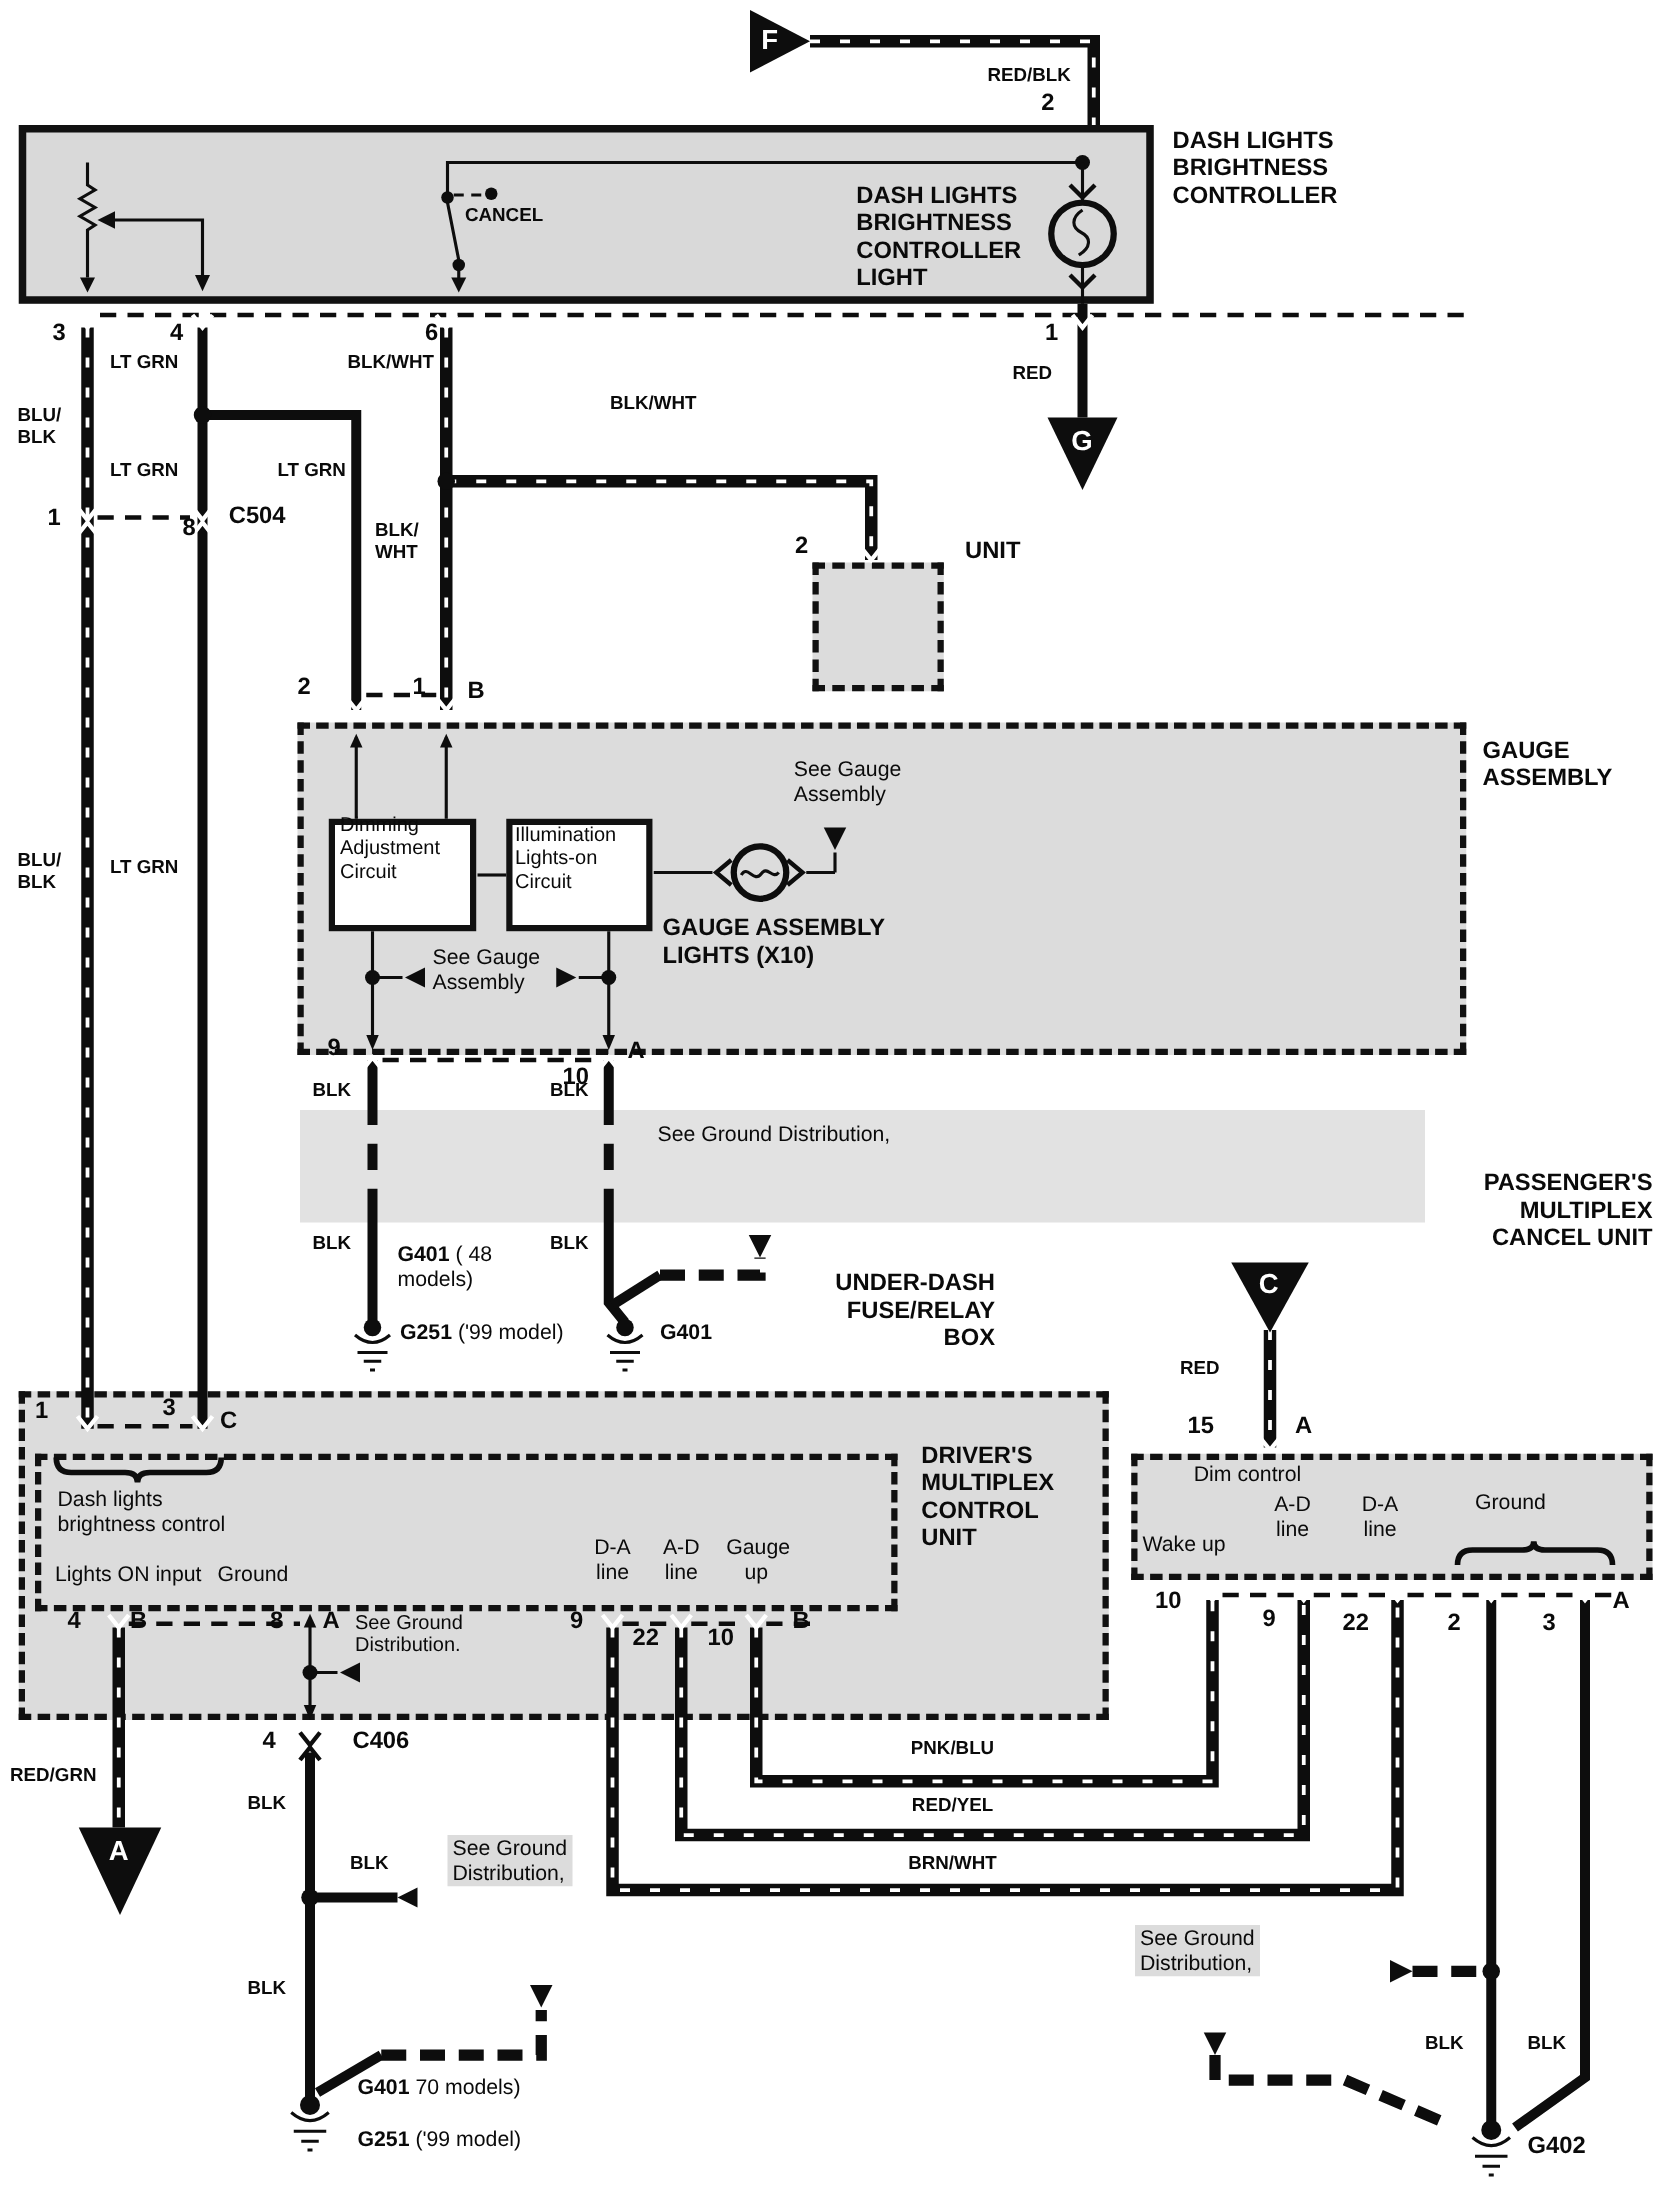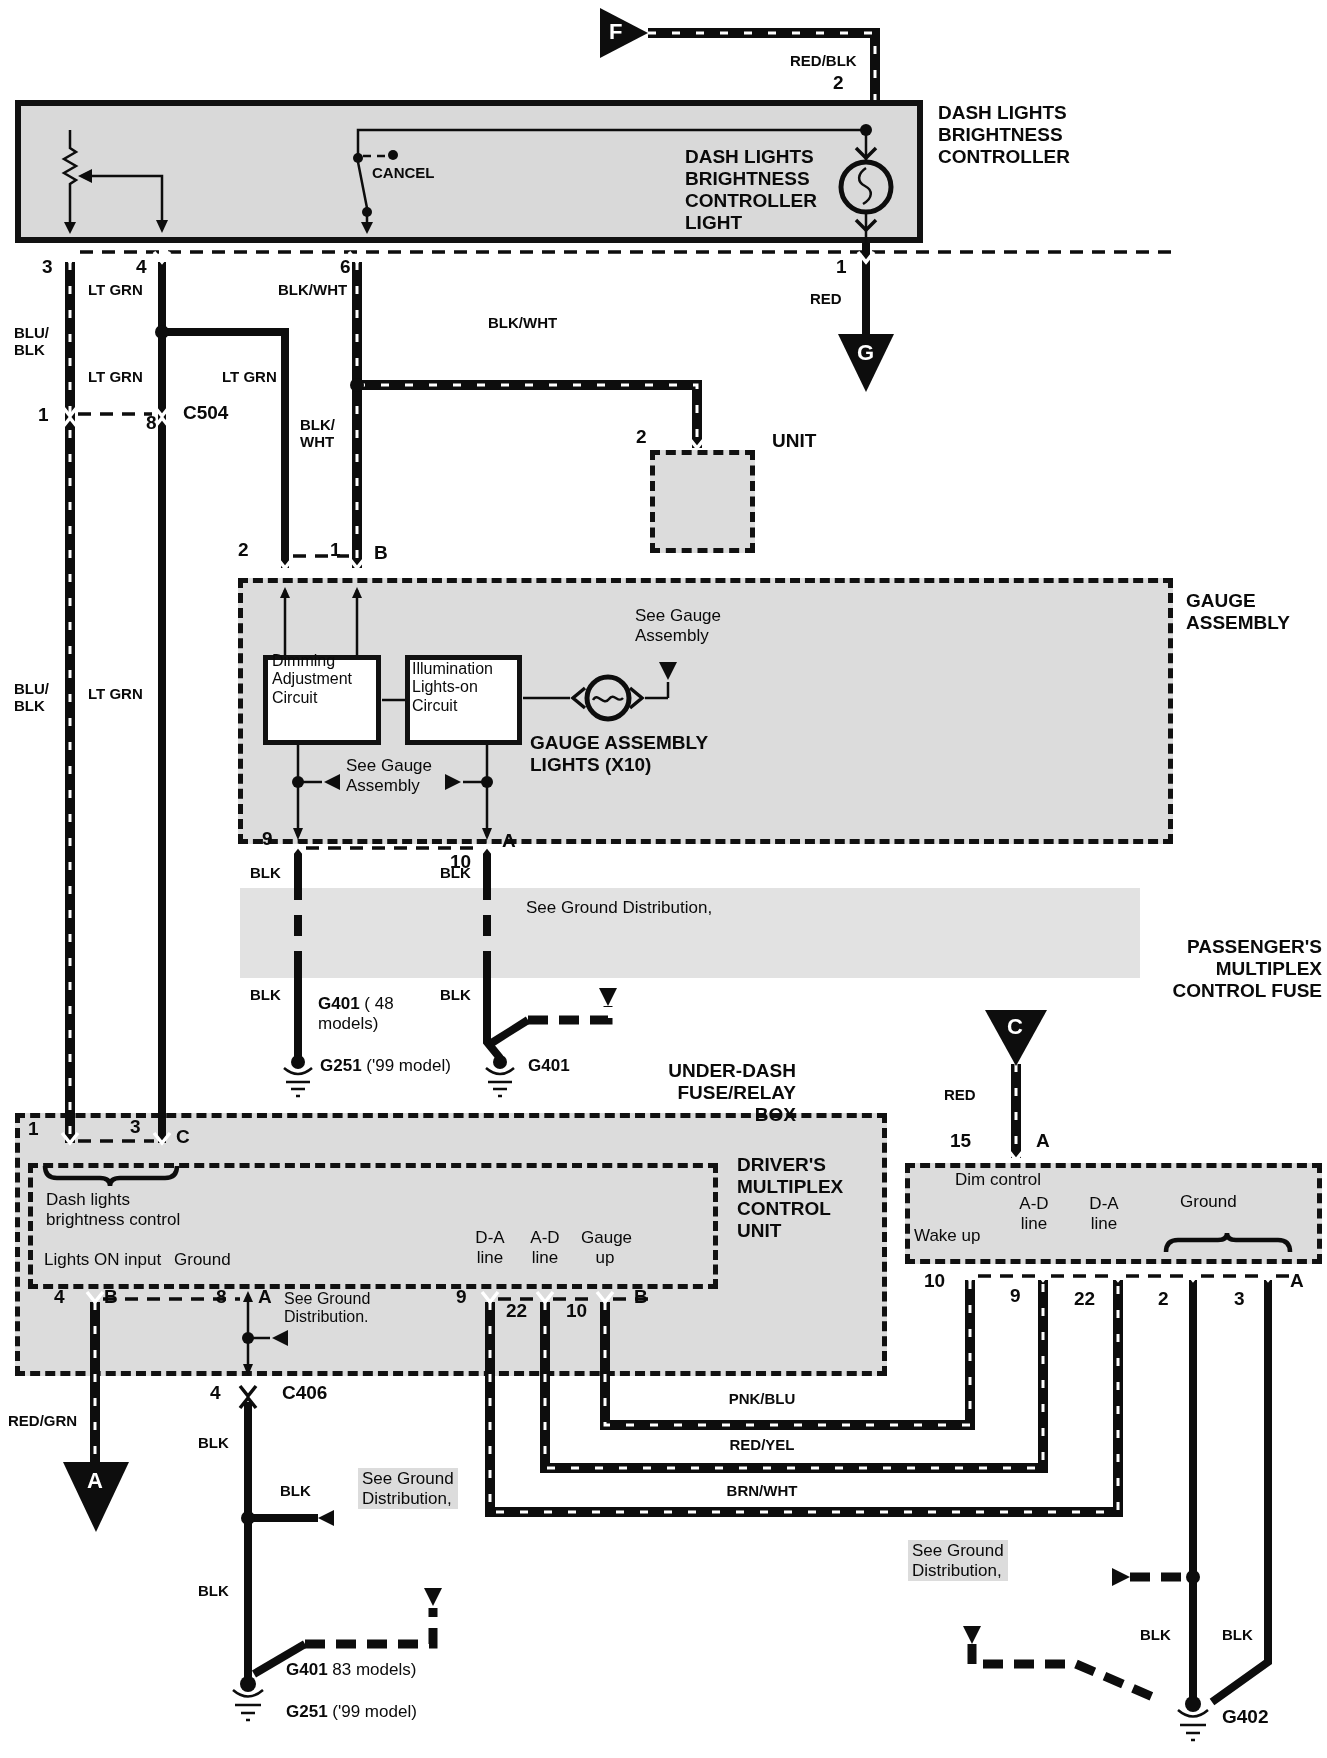--- a/index.html
+++ b/index.html
@@ -295,31 +295,31 @@
 <div class="lbl" style="left:250px;top:864px;">BLK</div>
 <div class="lbl" style="left:440px;top:864px;">BLK</div>
 <div class="lbl" style="left:250px;top:986px;">BLK</div>
 <div class="lbl" style="left:440px;top:986px;">BLK</div>
 <div class="lbl fs17 n" style="left:526px;top:898px;z-index:5;">See Ground Distribution,</div>
 
 <div class="lbl fs17" style="left:318px;top:994px;width:130px;"><span>G401</span><span class="n"> (      48
 models)</span></div>
 <div class="lbl fs17" style="left:320px;top:1056px;width:190px;"><span>G251</span><span class="n"> ('99 model)</span></div>
 <div class="lbl fs17" style="left:528px;top:1056px;">G401</div>
-<div class="lbl fs19 rt" style="left:648px;top:1060px;width:148px;">UNDER-DASH
+<div class="lbl fs19 rt" style="left:648px;top:1016px;width:148px;">UNDER-DASH
 FUSE/RELAY
 BOX</div>
 
 <div class="lbl big" style="left:1007px;top:1014px;">C</div>
 <div class="lbl" style="left:944px;top:1086px;">RED</div>
 <div class="lbl fs19" style="left:950px;top:1130px;">15</div>
 <div class="lbl fs19" style="left:1036px;top:1130px;">A</div>
 <div class="lbl fs19 rt" style="left:1148px;top:936px;width:174px;">PASSENGER'S
 MULTIPLEX
-CONTROL FUSE</div>
+CANCEL UNIT</div>
 <div class="lbl fs17 n" style="left:955px;top:1170px;">Dim control</div>
 <div class="lbl fs17 n" style="left:914px;top:1226px;">Wake up</div>
 <div class="lbl fs17 n ctr" style="left:1012px;top:1194px;width:44px;">A-D
 line</div>
 <div class="lbl fs17 n ctr" style="left:1082px;top:1194px;width:44px;">D-A
 line</div>
 <div class="lbl fs17 n" style="left:1180px;top:1192px;">Ground</div>
 <div class="lbl fs19" style="left:924px;top:1270px;">10</div>
 <div class="lbl fs19" style="left:1010px;top:1285px;">9</div>
 <div class="lbl fs19" style="left:1074px;top:1288px;">22</div>
@@ -357,21 +357,21 @@
 
 <div class="lbl" style="left:8px;top:1412px;">RED/GRN</div>
 <div class="lbl big" style="left:87px;top:1468px;">A</div>
 <div class="lbl fs19" style="left:210px;top:1382px;">4</div>
 <div class="lbl fs19" style="left:282px;top:1382px;">C406</div>
 <div class="lbl" style="left:198px;top:1434px;">BLK</div>
 <div class="lbl" style="left:280px;top:1482px;">BLK</div>
 <div class="lbl fs17 n hl" style="left:358px;top:1468px;">See Ground
 Distribution,</div>
 <div class="lbl" style="left:198px;top:1582px;">BLK</div>
-<div class="lbl fs17" style="left:286px;top:1660px;width:240px;"><span>G401</span><span class="n">        83 models)</span></div>
+<div class="lbl fs17" style="left:286px;top:1660px;width:240px;"><span>G401</span><span class="n">        70 models)</span></div>
 <div class="lbl fs17" style="left:286px;top:1702px;width:220px;"><span>G251</span><span class="n"> ('99 model)</span></div>
 
 <div class="lbl ctr" style="left:712px;top:1390px;width:100px;">PNK/BLU</div>
 <div class="lbl ctr" style="left:712px;top:1436px;width:100px;">RED/YEL</div>
 <div class="lbl ctr" style="left:712px;top:1482px;width:100px;">BRN/WHT</div>
 
 <div class="lbl" style="left:1140px;top:1626px;">BLK</div>
 <div class="lbl" style="left:1222px;top:1626px;">BLK</div>
 <div class="lbl fs17 n hl" style="left:908px;top:1540px;">See Ground
 Distribution,</div>

